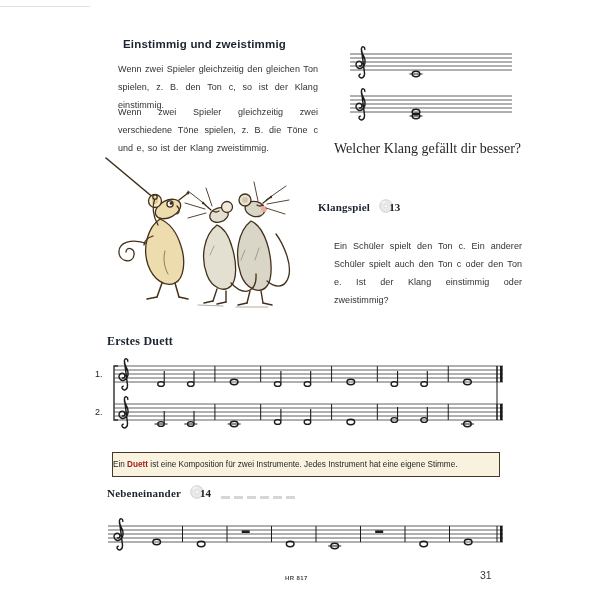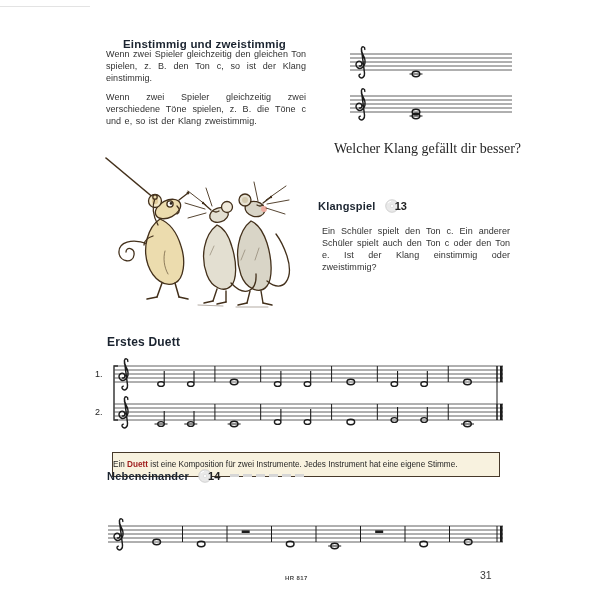--- a/index.html
+++ b/index.html
@@ -8,25 +8,25 @@
     background:#ffffff;
     font-family:"Liberation Sans", sans-serif;
     color:#303030;
   }
   .abs{position:absolute;}
   .title{
     font-size:11.5px;font-weight:700;color:#1b2430;letter-spacing:.2px;margin:16px;
   }
   .h2{font-size:11px;font-weight:700;color:#1b2430;letter-spacing:.2px;}
   .para{
-    font-size:9px;line-height:12px;text-align:justify;margin:4px;
+    font-size:9px;line-height:18px;text-align:justify;margin:16px;
     letter-spacing:.05px;word-spacing:.9px;color:#313131;
   }
   .question{font-size:14px;color:#262626;font-family:Liberation Serif, serif;}
-  .hrow{display:flex;align-items:center;height:15px;}
+  .hrow{display:flex;align-items:flex-end;height:15px;font-family:Liberation Serif, serif;}
   .hrow .h2{margin-right:9px;}
   .track{font-size:11px;font-weight:700;color:#222;margin-left:-4px;}
   .subtitle{font-size:8.3px;color:#2c2c2c;margin-left:2px;position:relative;top:1px;white-space:nowrap;}
   .stafflabel{font-size:9px;color:#222;}
   .infobox{
     background:#f8f2df;border:1.2px solid #46392a;
     display:flex;align-items:center;justify-content:flex-start;
     font-size:8.2px;color:#262626;white-space:nowrap;
   }
   .infobox .term{color:#9e1b1b;font-weight:700;}
@@ -201,21 +201,21 @@
       <rect x="392" y="10" width="2.6" height="16" fill="#1b1b1b"></rect>
       <line x1="389" y1="48" x2="389" y2="64" stroke="#1b1b1b" stroke-width="1"></line>
       <rect x="392" y="48" width="2.6" height="16" fill="#1b1b1b"></rect>
       <line x1="389" y1="10" x2="389" y2="64" stroke="#1b1b1b" stroke-width="1"></line>
     </svg>
 
   <div class="abs infobox" style="left:112px;top:452px;width:386px;height:23px">
     <span><span>Ein </span><b class="term">Duett</b><span> ist eine Komposition für zwei Instrumente. Jedes Instrument hat eine eigene Stimme.</span></span>
   </div>
 
-  <div class="abs hrow" style="left:107px;top:468px">
+  <div class="abs hrow" style="left:107px;top:484px">
     <span class="h2">Nebeneinander</span>
     <svg class="cd" width="14" height="14" viewBox="0 0 14 14">
       <circle cx="7" cy="7" r="6.3" fill="#e9e9e9" stroke="#c9c9c9" stroke-width="0.8"></circle>
       <circle cx="7" cy="7" r="1.7" fill="#fcfcfc" stroke="#d4d4d4" stroke-width="0.6"></circle>
       <path d="M3 4 A5 5 0 0 1 6 2.2" stroke="#ffffff" stroke-width="1.1" fill="none"></path>
     </svg>
     <span class="track">14</span>
     <div class="dashes"></div>
   </div>
 

